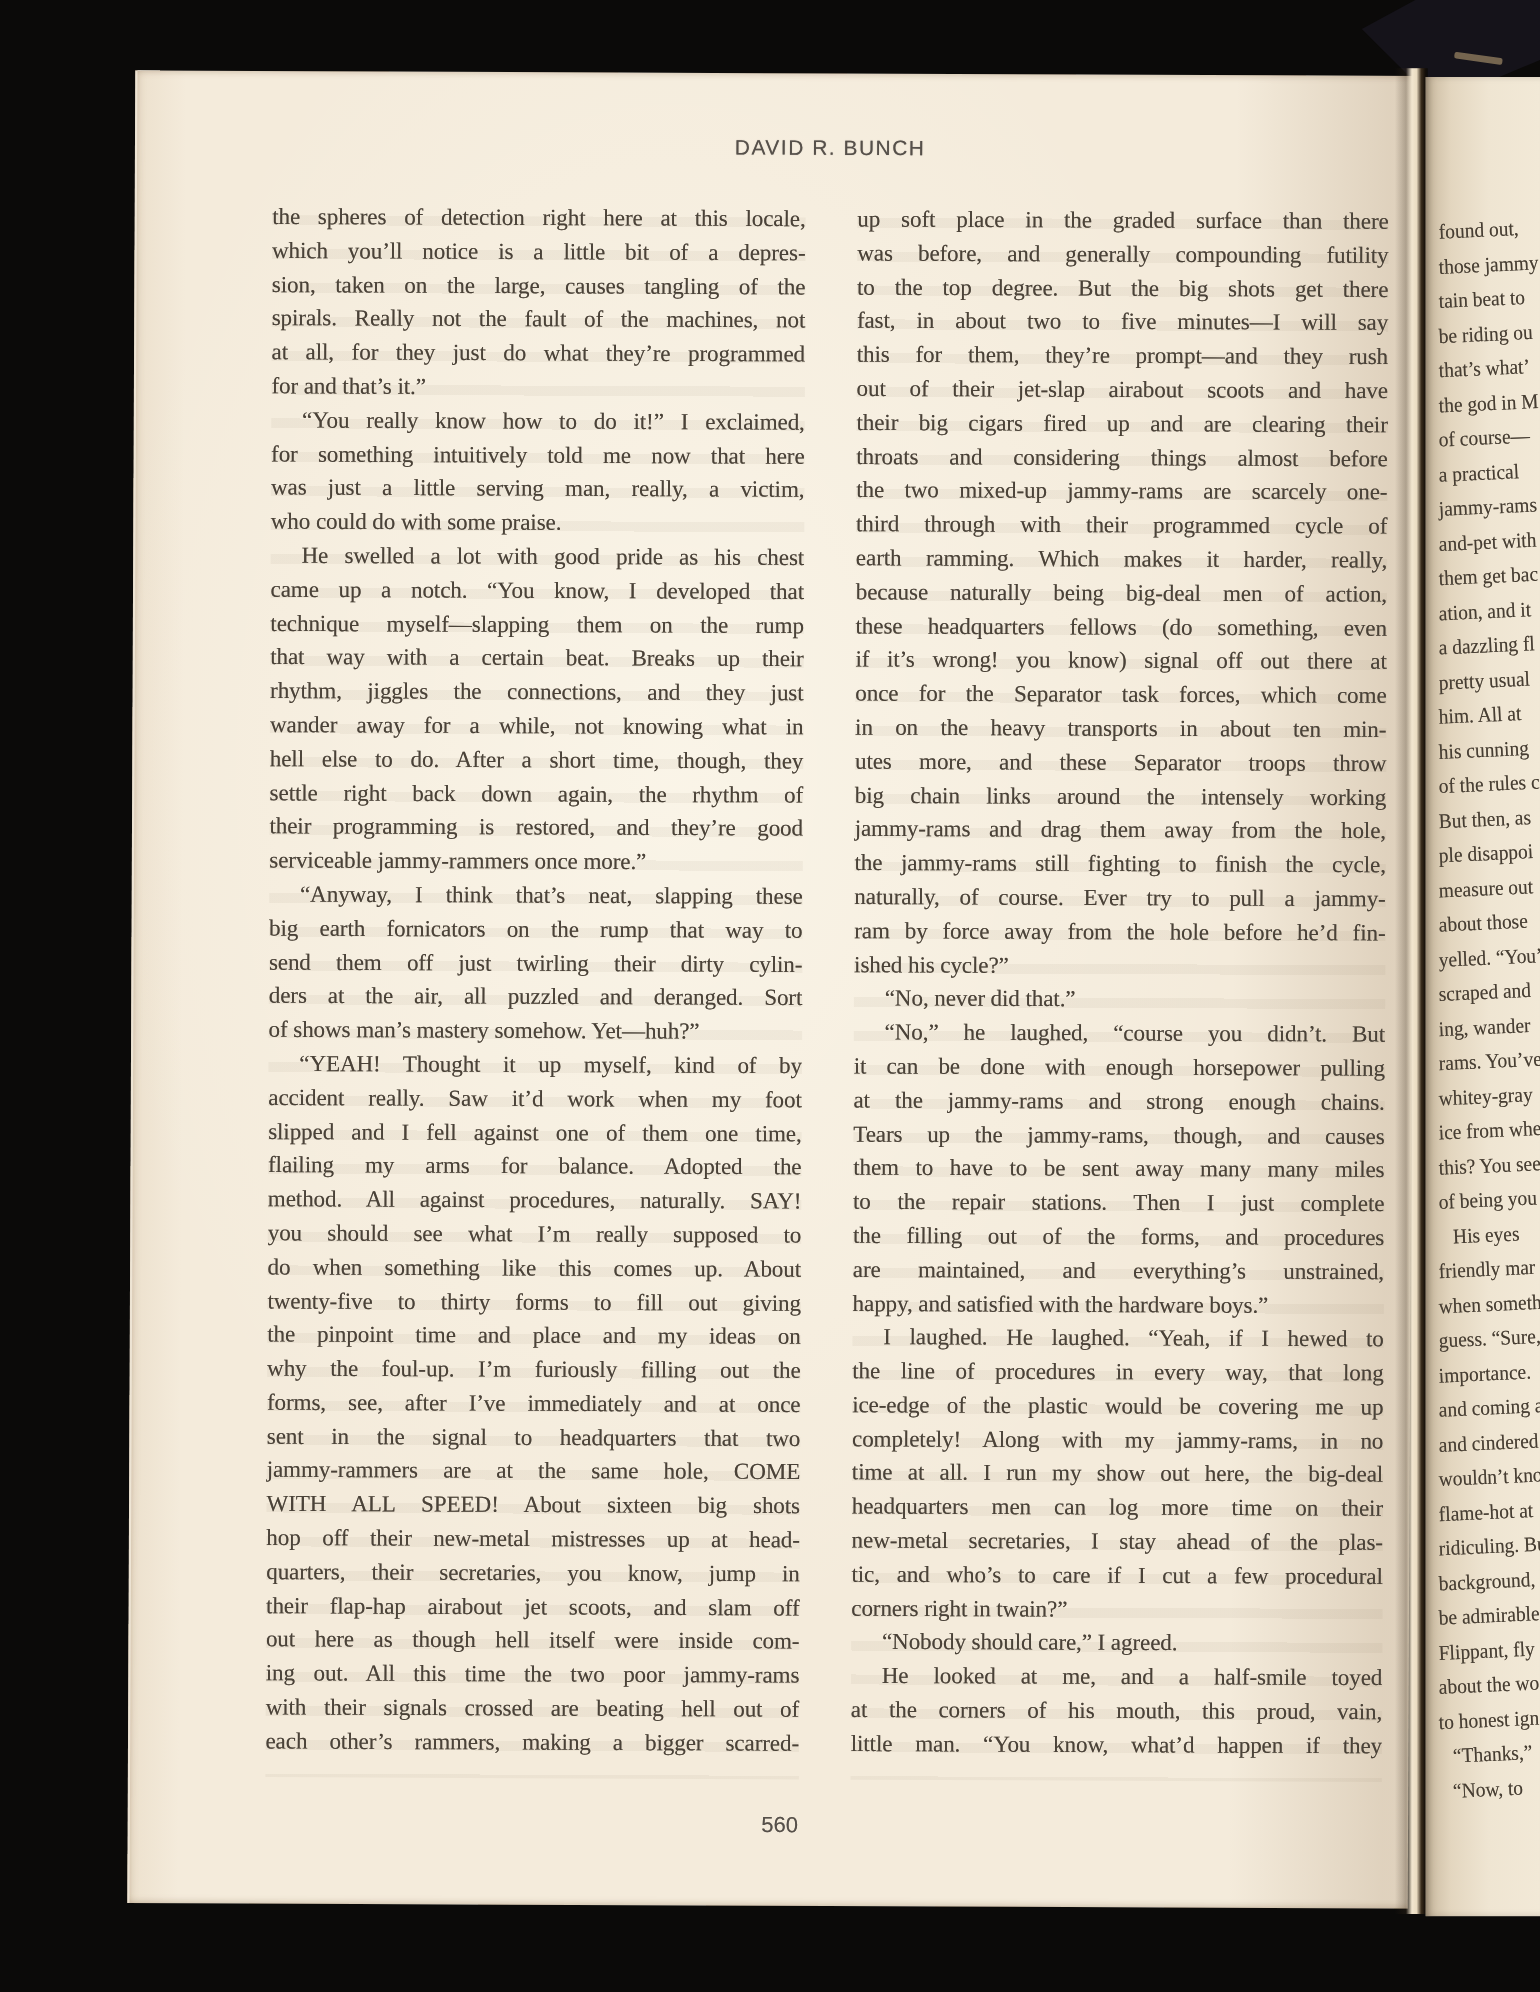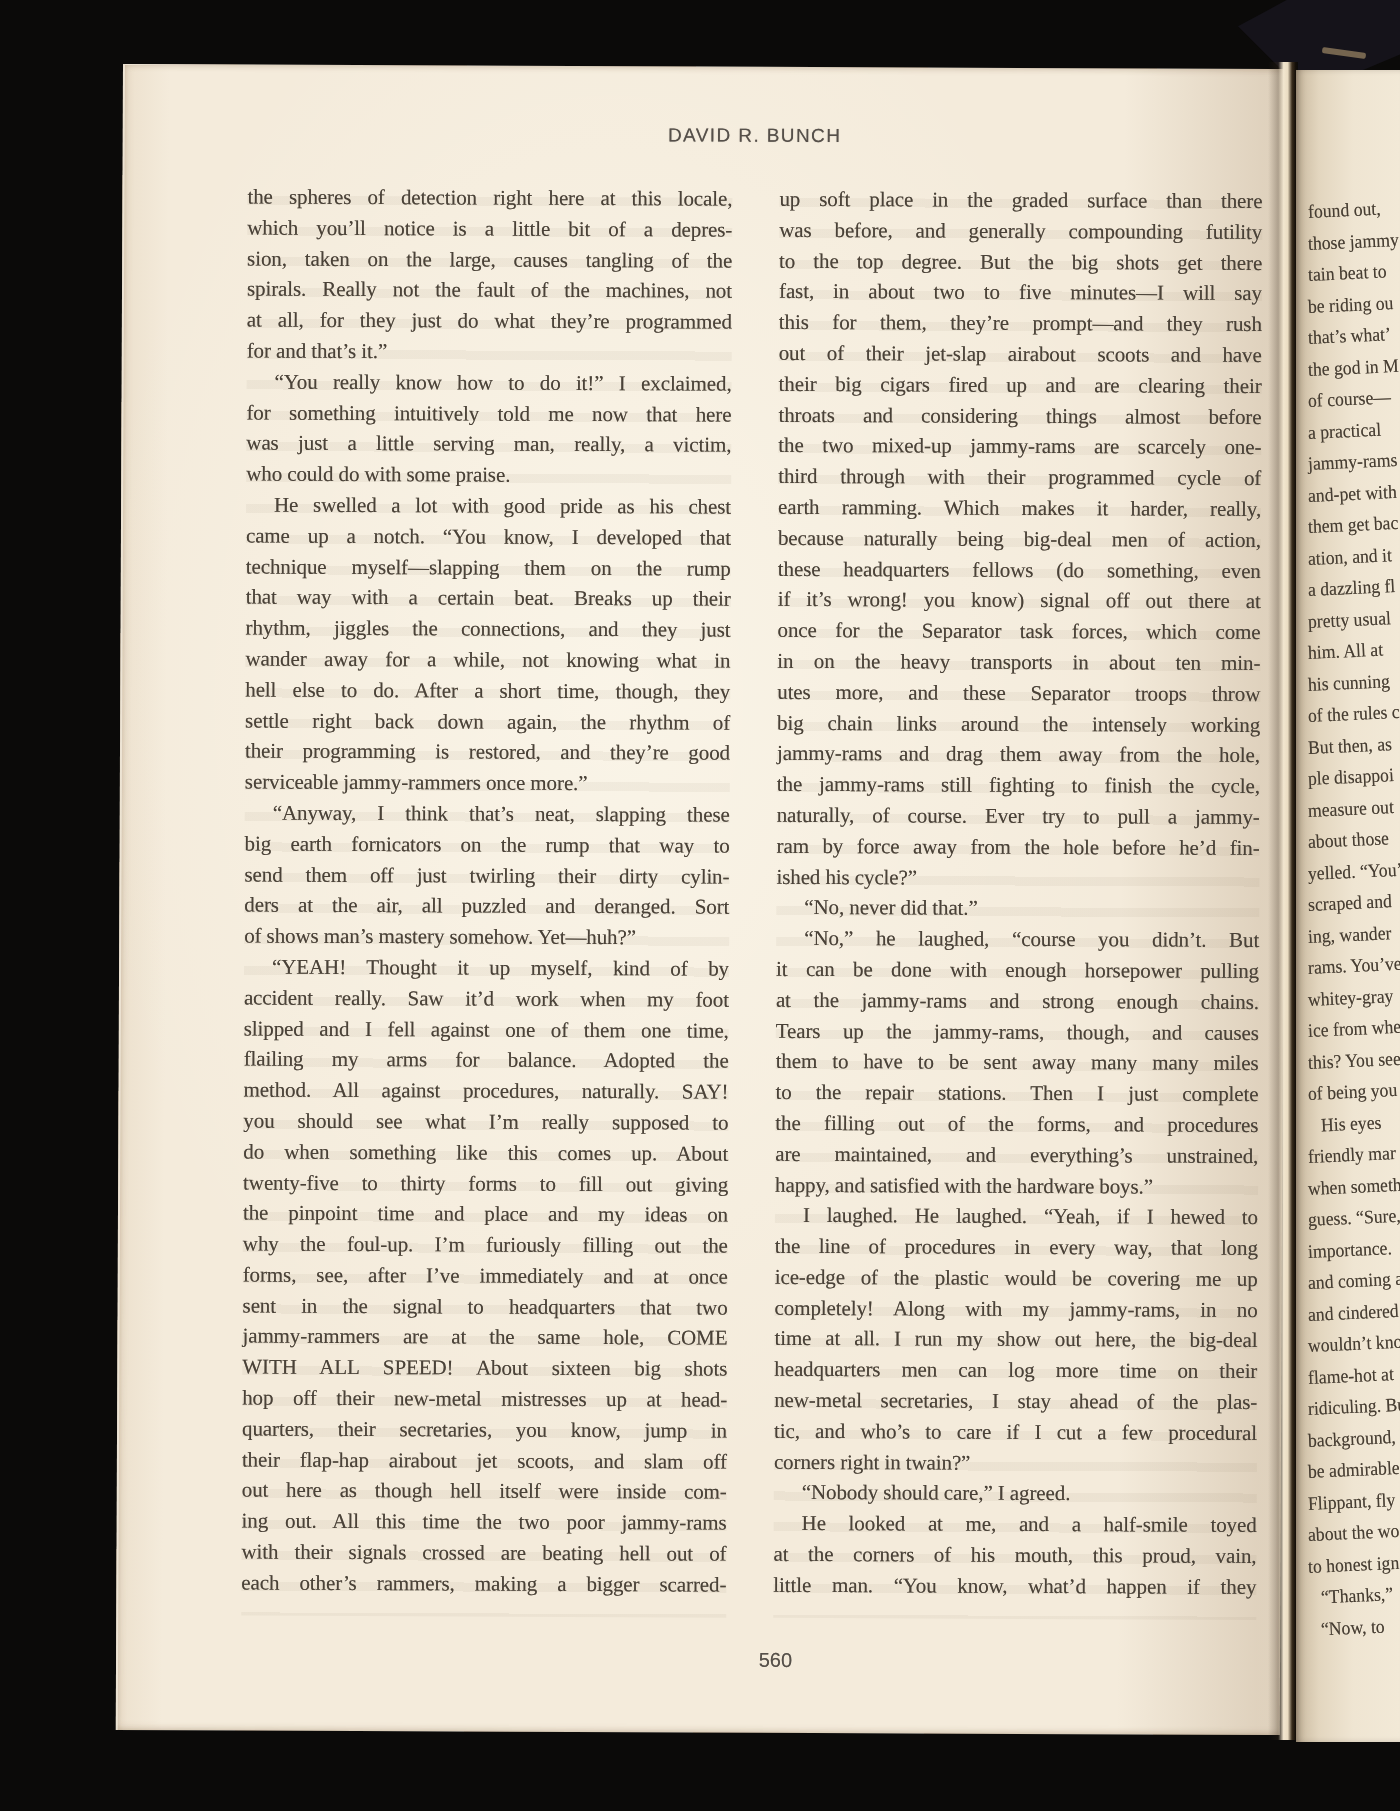--- a/index.html
+++ b/index.html
@@ -45,21 +45,21 @@
   .line.ind{padding-left:28px;}
   .ghost{
     position:absolute;top:131px;height:1420px;pointer-events:none;
     background:repeating-linear-gradient(180deg,
       rgba(128,112,88,.07) 0px, rgba(128,112,88,.07) 9px,
       rgba(128,112,88,0) 9px, rgba(128,112,88,0) 30.8px);
   }
   .ghost-left{left:125px;width:485px;}
   .ghost-right{left:657px;width:483px;}
   .page-number{
-    position:absolute;left:576px;top:1582px;width:100px;text-align:right;
+    position:absolute;left:576px;top:1582px;width:100px;text-align:left;
     font-family:"Liberation Sans","DejaVu Sans",sans-serif;
     font-size:20px;color:var(--ink-light,#56504a);
     text-shadow:0 0 .6px rgba(80,74,66,.6);
   }
   
   .gutter{
     position:absolute;left:1268px;top:62px;width:30px;height:1678px;
     background:linear-gradient(90deg,
       rgba(58,44,28,0) 0%,
       rgba(58,44,28,.30) 34%,

